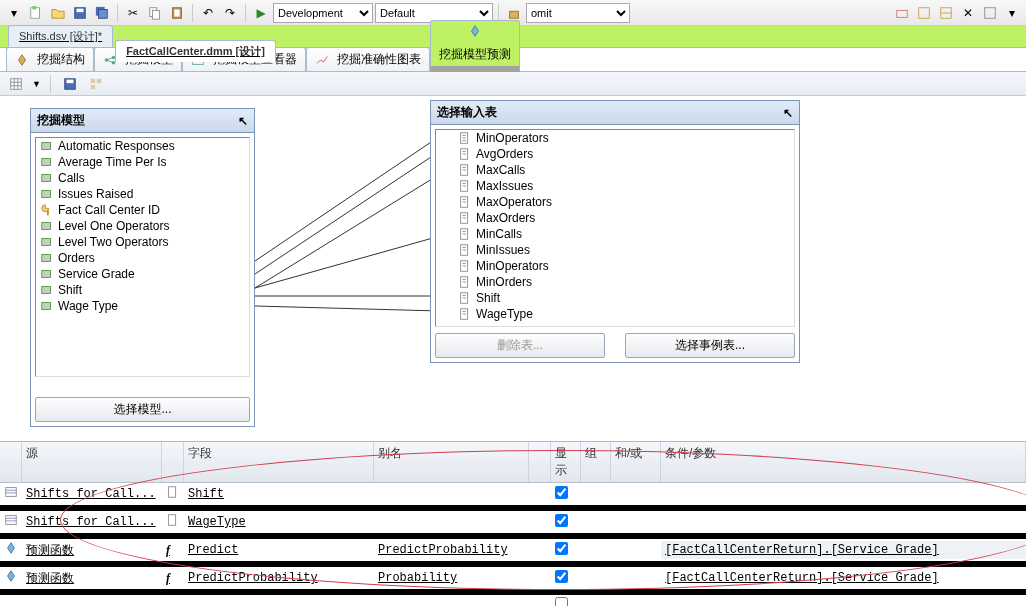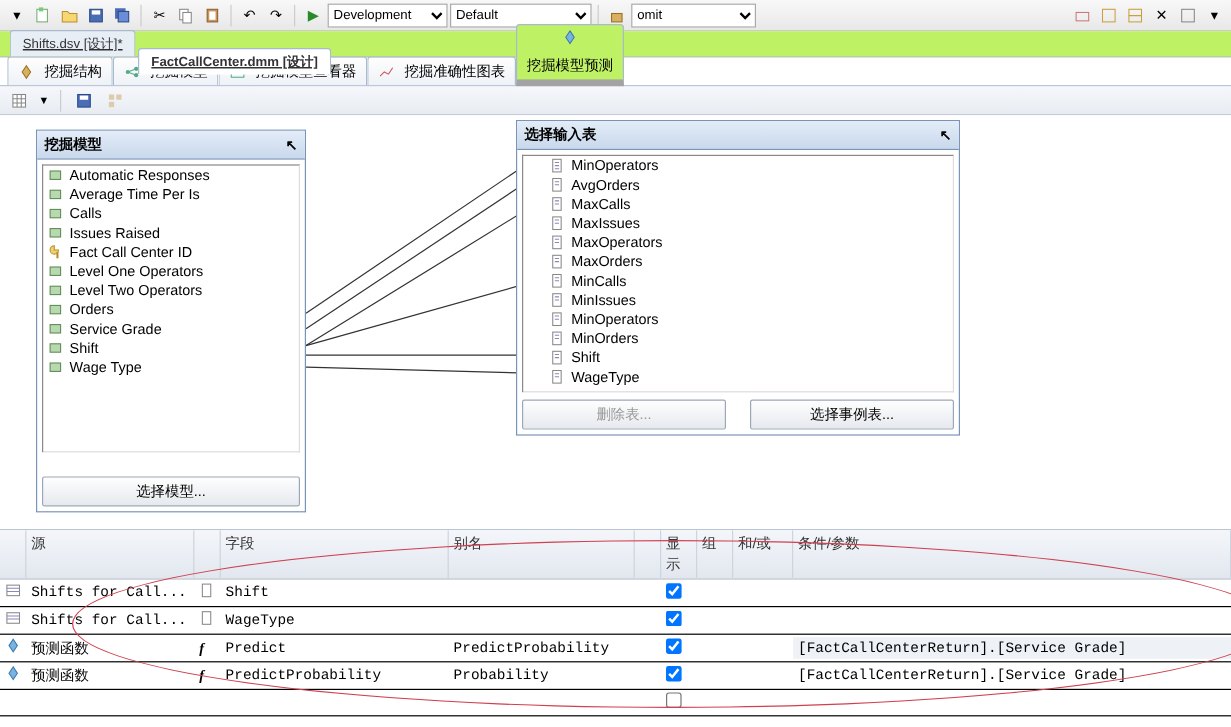--- a/index.html
+++ b/index.html
@@ -31,21 +31,21 @@
 
 .wide-btn { display: block; width: 100%; padding: 3px; text-align: center; background: linear-gradient(#fefefe,#e6e9ee); border: 1px solid #9aa7b8; border-radius: 2px; font-size: 12px; }
 .btn-row { display: flex; gap: 20px; margin-top: 6px; }
 .btn-row .wide-btn { flex: 1; }
 
 .line-canvas { position: absolute; left: 0; top: 0; pointer-events: none; }
 
 .grid-area { height: 160px; background: #fff; position: relative; }
 .grid-header { display: grid; grid-template-columns: 22px 140px 22px 190px 155px 22px 30px 30px 50px 1fr; background: linear-gradient(#f4f6fa,#e2e7ef); border-bottom: 1px solid #b8c0cc; }
 .grid-header > div { padding: 3px 4px; border-right: 1px solid #cdd4de; font-size: 12px; color: #333; }
-.grid-row { display: grid; grid-template-columns: 22px 140px 22px 190px 155px 22px 30px 30px 50px 1fr; border-bottom: 1px solid #000000; align-items: center; }
+.grid-row { display: grid; grid-template-columns: 22px 140px 22px 190px 155px 22px 30px 30px 50px 1fr; border-bottom: 6px solid #000000; align-items: center; text-decoration: underline; }
 .grid-row > div { padding: 2px 4px; font-size: 12px; font-family: "Courier New", SimSun, monospace; white-space: nowrap; overflow: hidden; }
 .chk { width: 13px; height: 13px; }
 
 .ellipse { position: absolute; border: 1px solid #d04050; border-radius: 50%; pointer-events: none; }
 
 .ico { width: 14px; height: 14px; display: inline-block; }
 </style>
 </head>
 <body>
 

